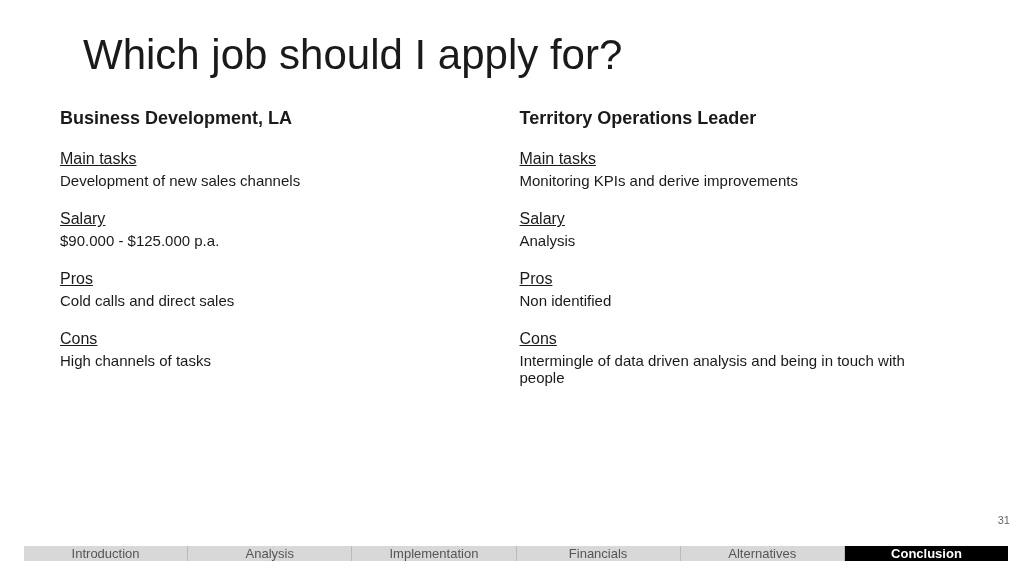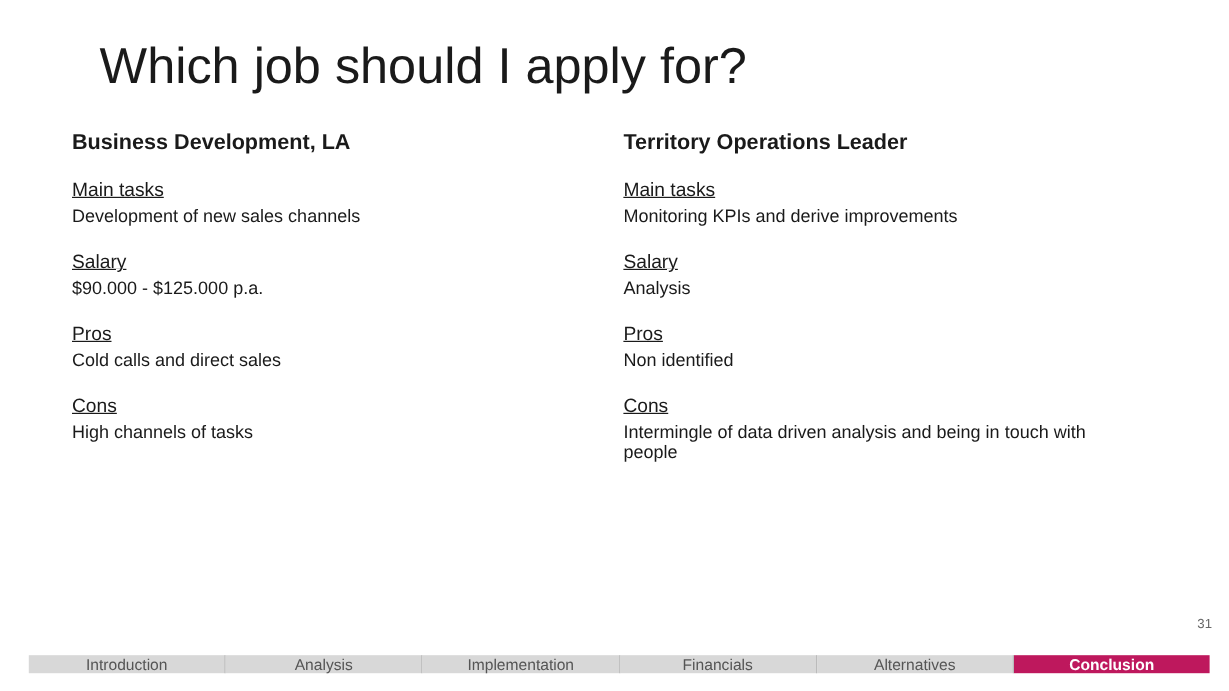--- a/index.html
+++ b/index.html
@@ -94,21 +94,21 @@
       background: #d8d8d8;
       border-right: 1px solid #bbb;
       cursor: pointer;
     }
 
     .nav-item:last-child {
       border-right: none;
     }
 
     .nav-item.active {
-      background: #be185d;
+      background: #000000;
       color: #ffffff;
       font-weight: 600;
     }
 
     .slide-number {
       position: absolute;
       bottom: 50px;
       right: 14px;
       font-size: 11px;
       color: #666;

